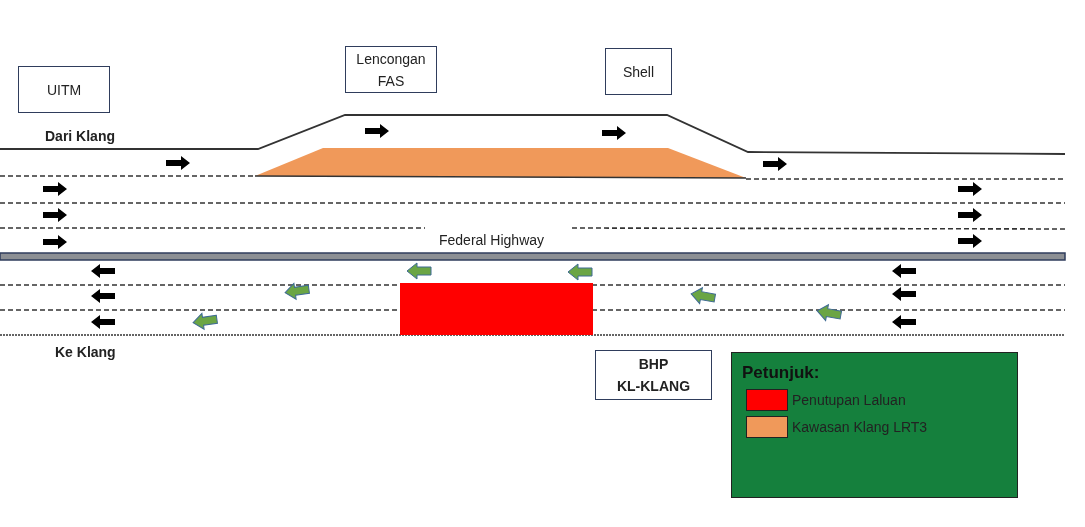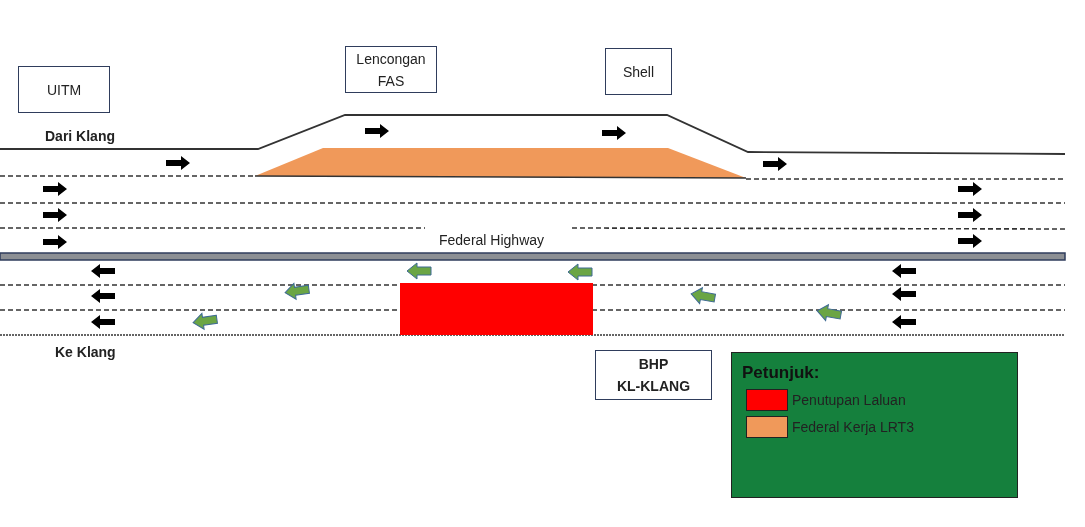--- a/index.html
+++ b/index.html
@@ -83,15 +83,15 @@
 </div>
 
 <div class="legend">
   <div class="legend-title">Petunjuk:</div>
   <div class="legend-item" style="top:36px;">
     <div class="swatch" style="background:#ff0000;"></div>
     <span>Penutupan Laluan</span>
   </div>
   <div class="legend-item" style="top:63px;">
     <div class="swatch" style="background:#f0995a;"></div>
-    <span>Federal Kerja LRT3</span>
+    <span>Kawasan Klang LRT3</span>
   </div>
 </div>
 
 </body></html>

